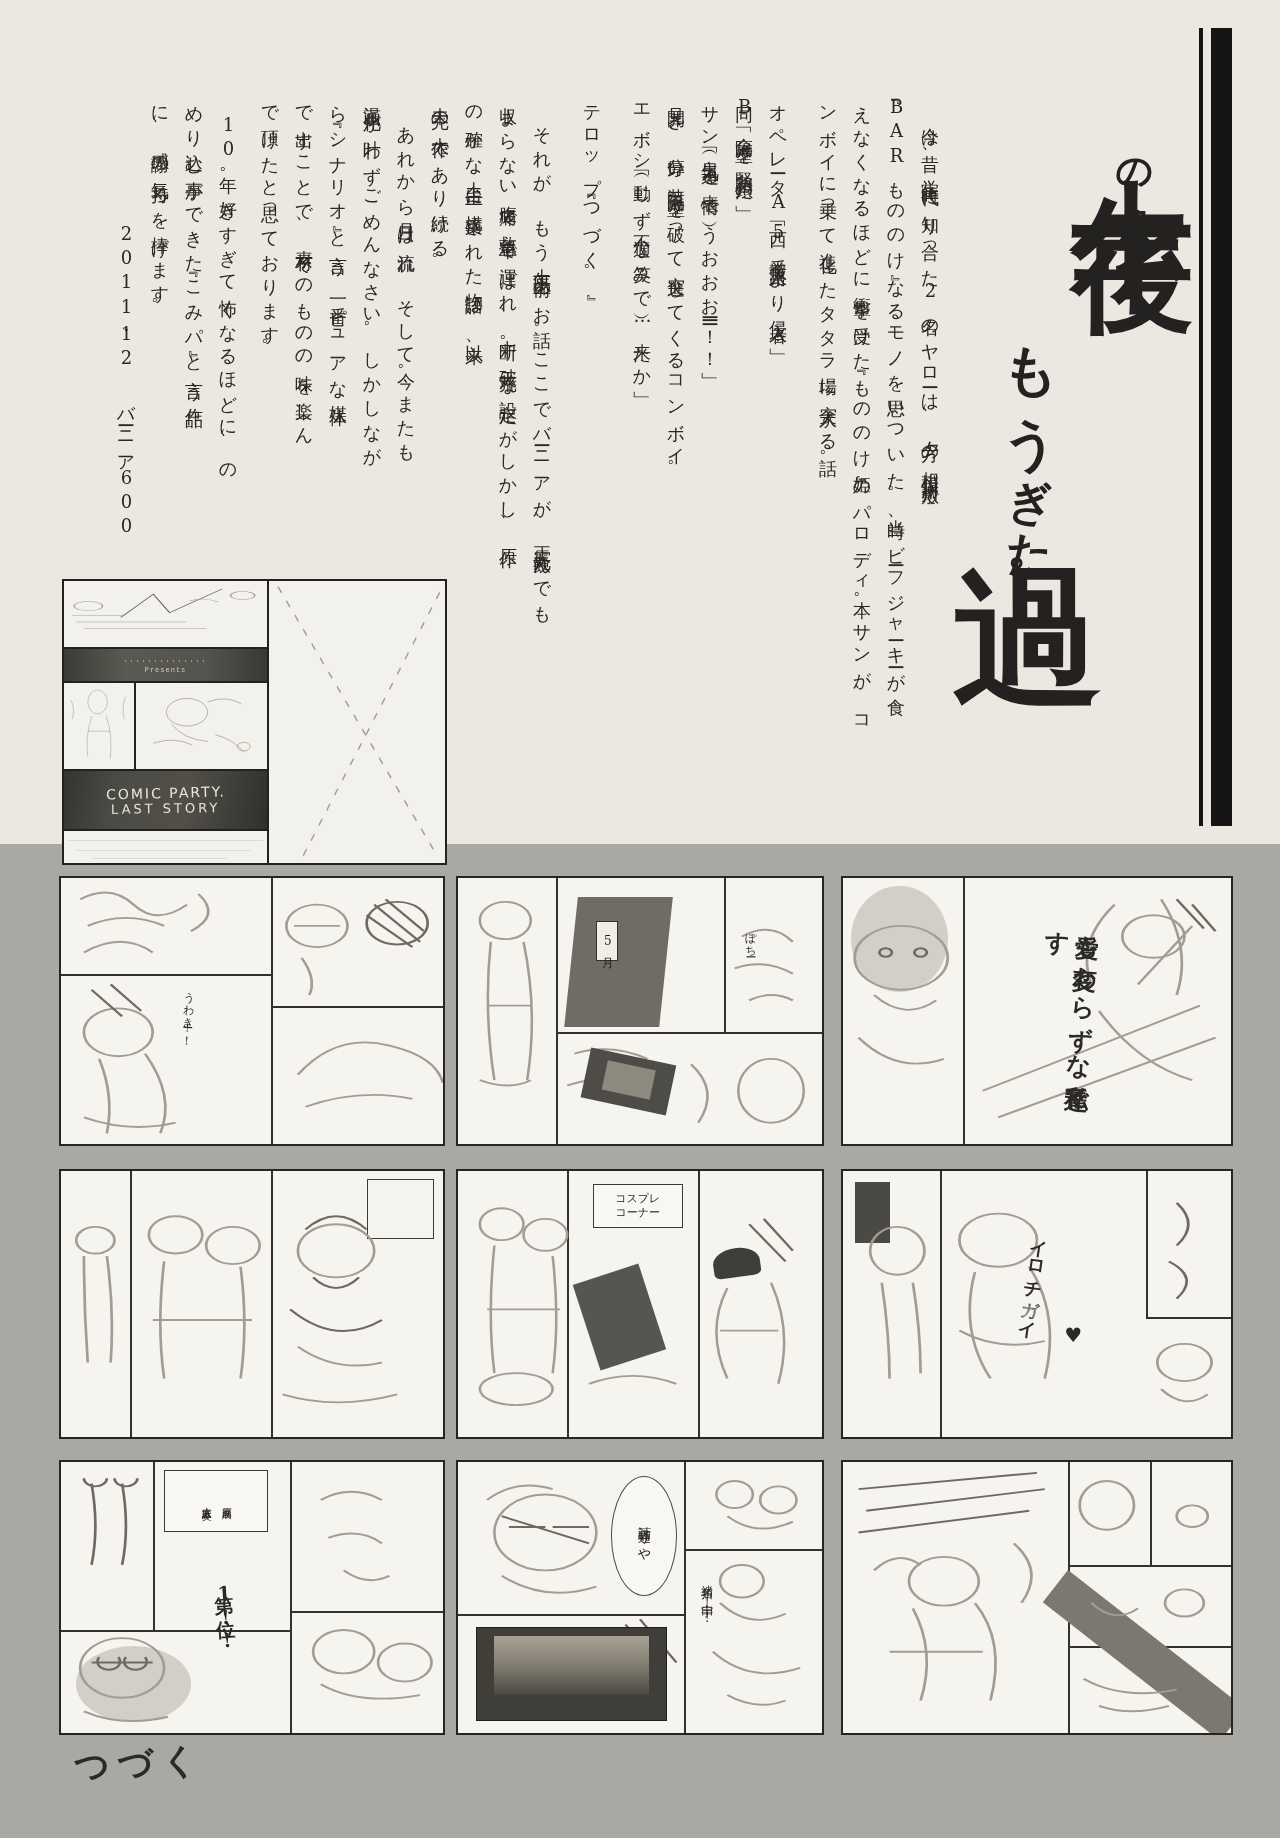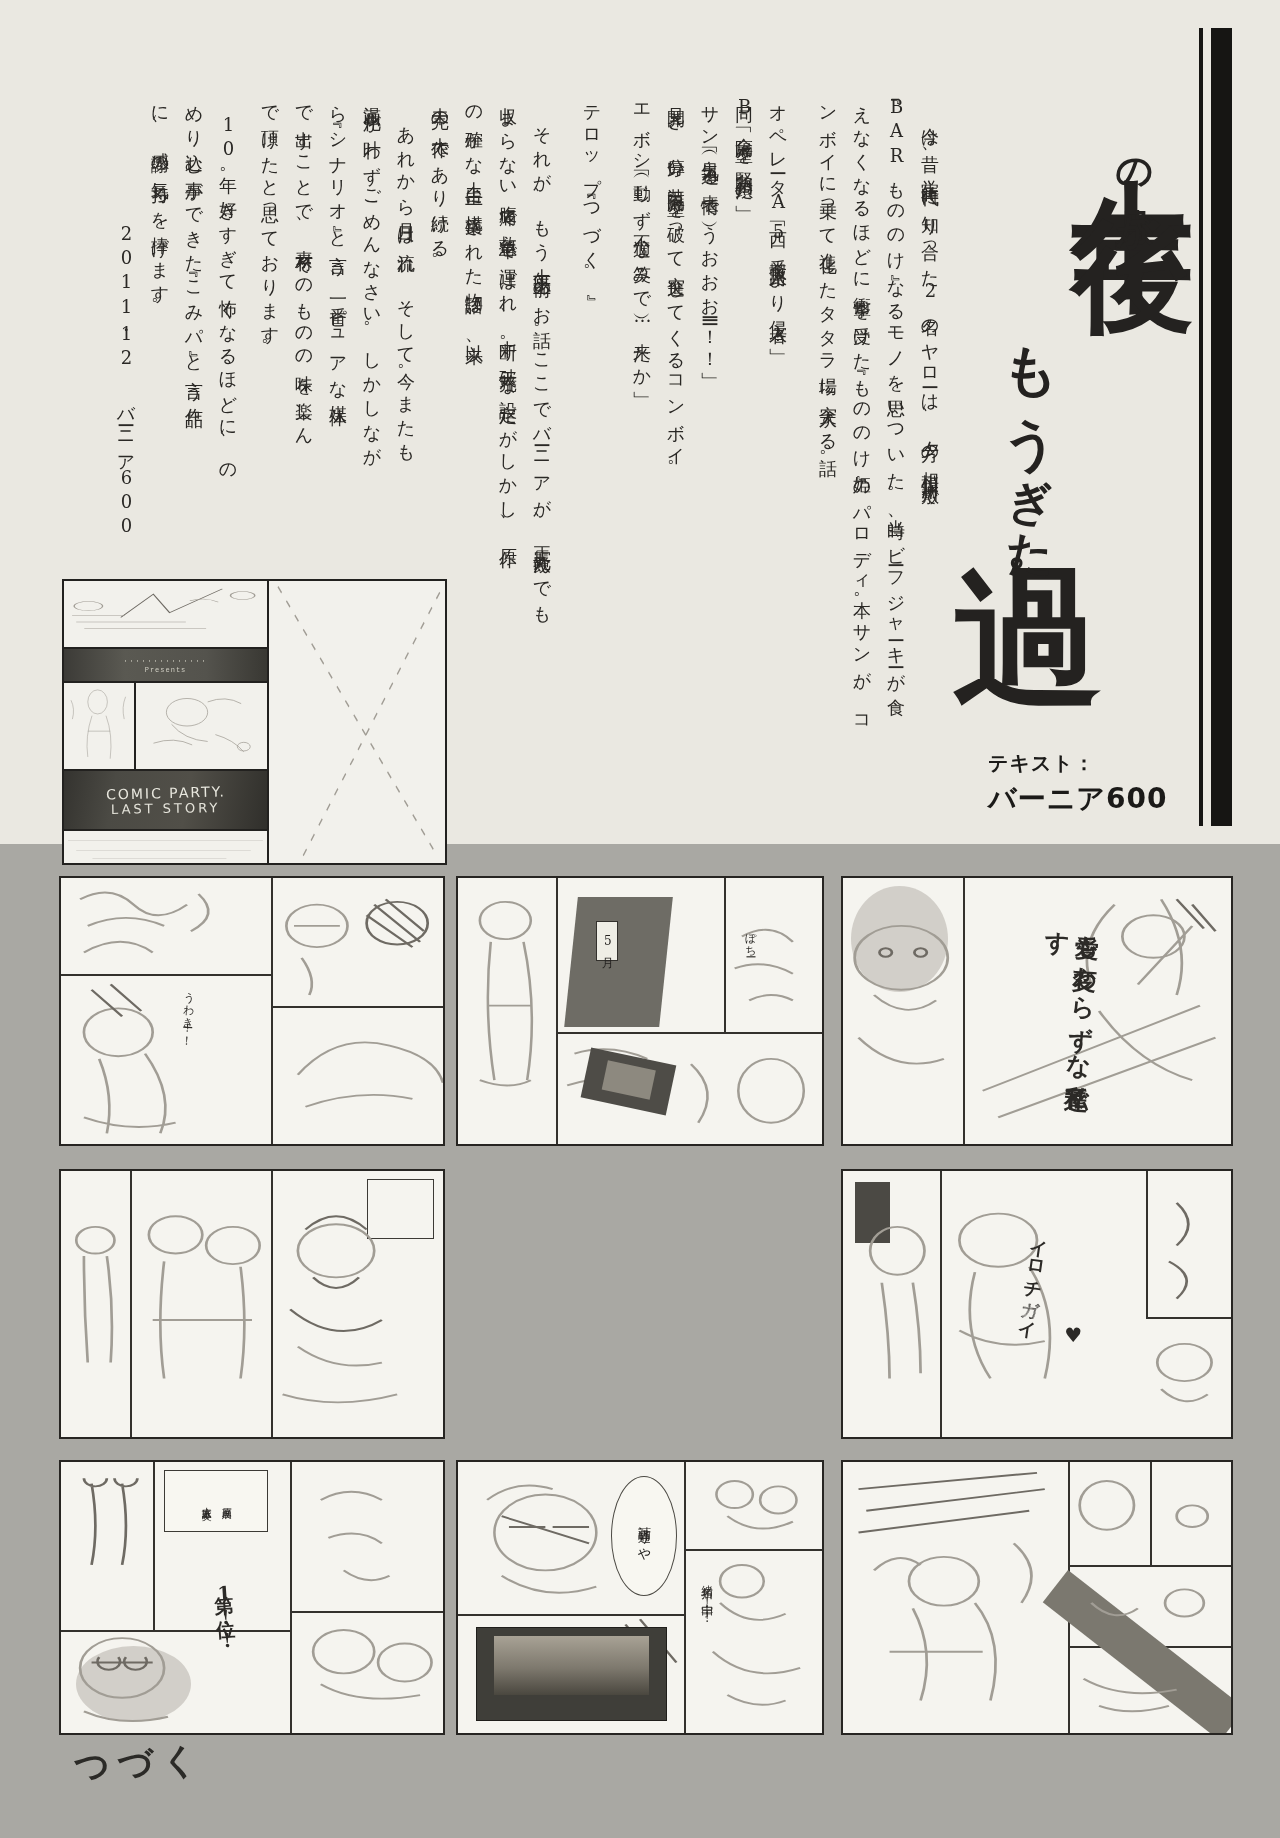--- a/index.html
+++ b/index.html
@@ -110,24 +110,20 @@
 <div class="page">
 
   <div class="gray"></div>
 
   <div class="rule-thin"></div>
   <div class="rule-thick"></div>
 
   <div class="t-right v"><span class="big">十年後</span><span class="small">の八月が、</span></div>
   <div class="t-left v"><span class="sm1">もう</span><span class="big">過</span><span class="sm2">ぎた。</span></div>
 
-  <div class="credit">
-    <div class="l1">テキスト：</div>
-    <div class="l2">バーニア600</div>
-  </div>
 
   <div class="bodytext">
     <div class="bcol ind">今は昔、学生時代に知り合った2名のヤローは、夕方の相模川河川敷で</div>
     <div class="bcol">『BARもののけ』なるモノを思いついた。当時、ビーフジャーキーが食</div>
     <div class="bcol">えなくなるほどに衝撃を受けた『もののけ姫』のパロディ本。サンが、コ</div>
     <div class="bcol">ンボイに乗って進化したタタラ場に突入する話。</div>
     <div class="bcol pgap">オペレータA「西5番搬入路より侵入者！」</div>
     <div class="bcol">同B「全隔壁を緊急閉鎖だ」</div>
     <div class="bcol">サン「（鬼気迫る表情で）うおおおーーー！！」</div>
     <div class="bcol">見開き、分厚い装甲隔壁を破って突進してくるコンボイ。</div>
@@ -259,20 +255,39 @@
         <path d="M6,32 q0,20 1,40 M12,32 q2,20 1,40"></path>
       <circle cx="30" cy="24" r="7"></circle>
         <circle cx="45" cy="28" r="7"></circle>
       <path d="M27,34 q-2,24 0,44 M47,36 q2,22 0,42 M24,56 h26"></path>
       <circle cx="72" cy="30" r="10"></circle>
         <path class="d" d="M64,22 q8,-10 16,0 M66,40 q6,8 12,0 M60,52 q12,14 24,4"></path>
       <path d="M62,66 q10,10 22,6 M58,84 q14,6 30,0"></path>
     </svg>
   </div>
 
+  <div class="panel p5">
+    <div class="fv" style="left:30%;top:0;height:100%;"></div>
+    <div class="fv" style="left:66%;top:0;height:100%;"></div>
+    <div class="p5-sign">
+      <span>コスプレ</span>
+      <span>コーナー</span>
+    </div>
+    <div class="p5-flyer"></div>
+    <div class="p5-hat"></div>
+    <svg class="sk" viewBox="0 0 100 100" preserveAspectRatio="none">
+      <circle cx="12" cy="20" r="6"></circle>
+        <circle cx="24" cy="24" r="6"></circle>
+      <path d="M10,28 q-2,26 0,48 M26,32 q2,24 0,44 M8,52 h20"></path>
+      <ellipse cx="16" cy="82" rx="10" ry="6"></ellipse>
+      <path d="M74,44 q-6,16 0,34 M86,42 q6,18 2,38 M72,60 h16"></path>
+      <path class="d" d="M80,20 l10,14 M84,18 l8,12"></path>
+      <path d="M36,80 q12,-6 24,0"></path>
+    </svg>
+  </div>
 
   <div class="panel p6">
     <div class="fv" style="left:25%;top:0;height:100%;"></div>
     <div class="fv" style="left:78%;top:0;height:55%;"></div>
     <div class="fh" style="left:78%;top:55%;width:22%;"></div>
     <div class="p6-box"></div>
     <svg class="sk" viewBox="0 0 100 100" preserveAspectRatio="none">
       <ellipse cx="14" cy="30" rx="7" ry="9"></ellipse>
         <path d="M10,42 q2,20 2,36 M18,42 q2,18 2,34"></path>
       <circle cx="40" cy="26" r="10"></circle>

